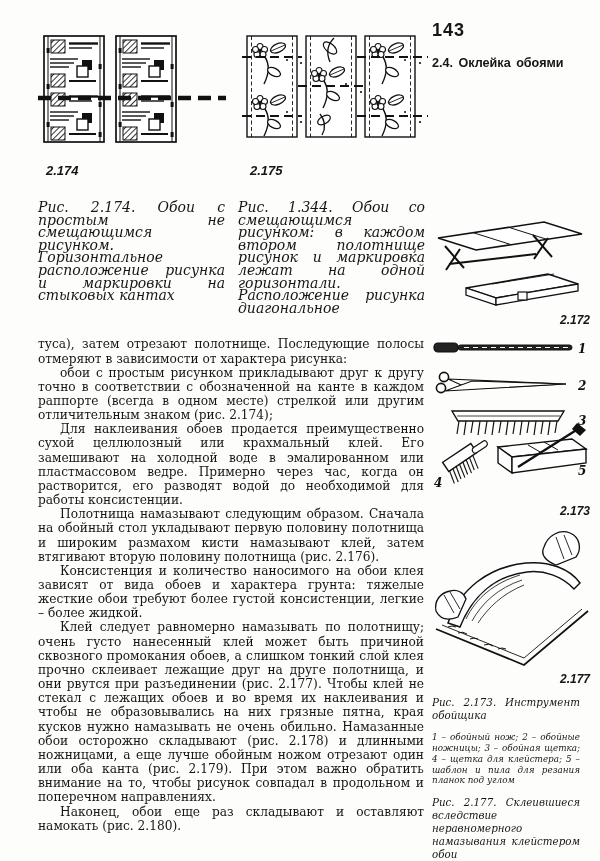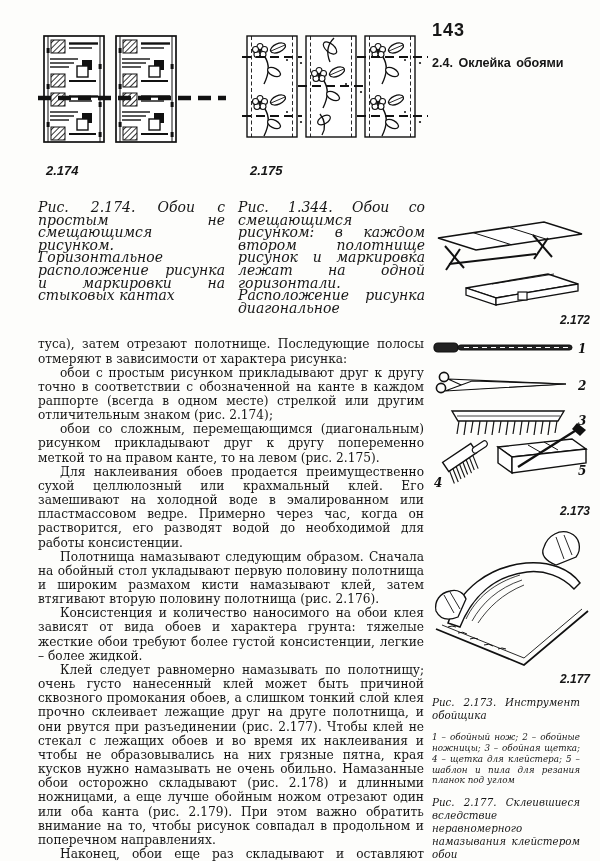--- a/index.html
+++ b/index.html
@@ -157,21 +157,20 @@
       </div>
 
       <div class="captions-row">
         <p class="cap">Рис. 2.174. Обои с простым не смещающимся рисунком. Горизонтальное расположение рисунка и маркировки на стыковых кантах</p>
         <p class="cap">Рис. 1.344. Обои со смещающимся рисунком: в каждом втором полотнище рисунок и маркировка лежат на одной горизонтали. Расположение рисунка диагональное</p>
       </div>
 
       <div class="body-text">
         <p class="noindent">туса), затем отрезают полотнище. Последующие полосы отмеряют в зависимости от характера рисунка:</p>
         <p>обои с простым рисунком прикладывают друг к другу точно в соответствии с обозначенной на канте в каждом раппорте (всегда в одном месте) стрелкой или другим отличительным знаком (рис. 2.174);</p>
-        <p>обои со сложным, перемещающимся (диагональным) рисунком прикладывают друг к другу попеременно меткой то на правом канте, то на левом (рис. 2.175).</p>
         <p>Для наклеивания обоев продается преимущественно сухой целлюлозный или крахмальный клей. Его замешивают на холодной воде в эмалированном или пластмассовом ведре. Примерно через час, когда он растворится, его разводят водой до необходимой для работы консистенции.</p>
         <p>Полотнища намазывают следующим образом. Сначала на обойный стол укладывают первую половину полотнища и широким размахом кисти намазывают клей, затем втягивают вторую половину полотнища (рис. 2.176).</p>
         <p>Консистенция и количество наносимого на обои клея зависят от вида обоев и характера грунта: тяжелые жесткие обои требуют более густой консистенции, легкие – более жидкой.</p>
         <p>Клей следует равномерно намазывать по полотнищу; очень густо нанесенный клей может быть причиной сквозного промокания обоев, а слишком тонкий слой клея прочно склеивает лежащие друг на друге полотнища, и они рвутся при разъединении (рис. 2.177). Чтобы клей не стекал с лежащих обоев и во время их наклеивания и чтобы не образовывались на них грязные пятна, края кусков нужно намазывать не очень обильно. Намазанные обои осторожно складывают (рис. 2.178) и длинными ножницами, а еще лучше обойным ножом отрезают один или оба канта (рис. 2.179). При этом важно обратить внимание на то, чтобы рисунок совпадал в продольном и поперечном направлениях.</p>
         <p>Наконец, обои еще раз складывают и оставляют намокать (рис. 2.180).</p>
 
       </div>
     </div>
 
     <div class="right-col">

